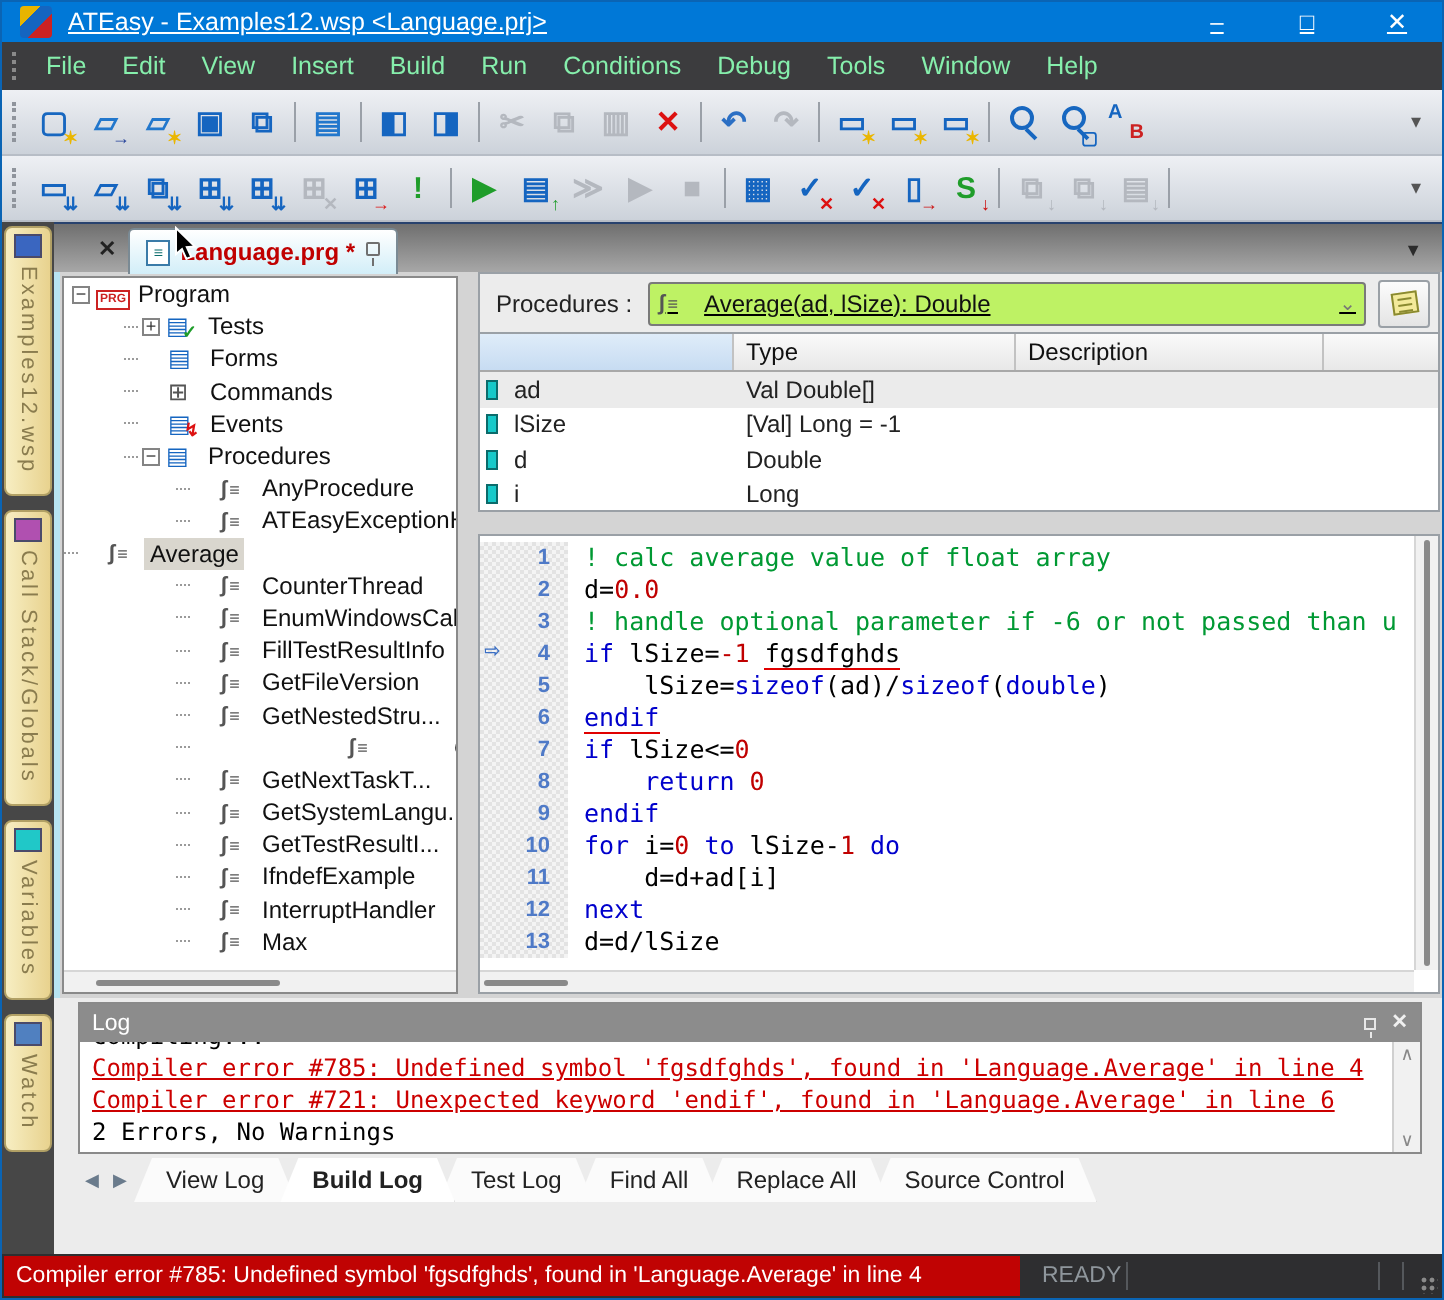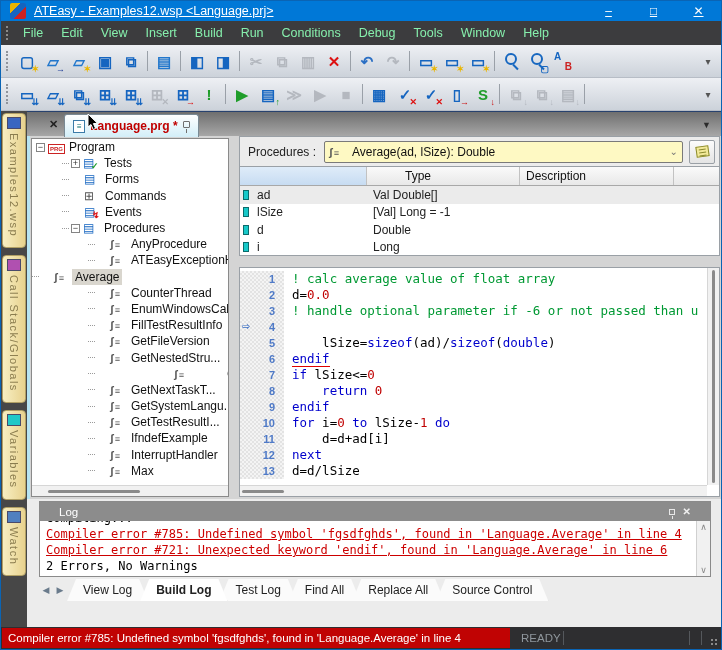--- a/index.html
+++ b/index.html
@@ -75,32 +75,32 @@
   .tlabel { padding:1px 3px; color:#111; }
   .hscroll { position:absolute; left:0; right:0; bottom:0; height:11px; background:#f1f1f1; border-top:1px solid #d6d6d6; }
   .hthumb { position:absolute; top:4px; height:3px; background:#8a8a8a; border-radius:2px; }
 
   .vsplit { position:absolute; left:228px; top:2px; width:10px; height:359px; background:#d4d4d4; }
 
   
   .rpanel { position:absolute; left:238px; right:1px; top:0; height:363px; }
   .procbar { position:absolute; left:0; right:0; top:0; height:31px; background:#ececec; border:1px solid #9aa0a6; display:flex; align-items:center; padding:0 4px 0 8px; }
   .procbar .plabel { font-size:12px; color:#222; margin-right:8px; }
-  .combo { flex:1; height:22px; background:#fef9c3; border:1px solid #7a7a7a; border-radius:2px; display:flex; align-items:center; padding:0 4px; gap:5px; }
+  .combo { flex:1; height:22px; background:#bef264; border:1px solid #7a7a7a; border-radius:2px; display:flex; align-items:center; padding:0 4px; gap:5px;text-decoration:underline; }
   .combo .val { font-size:12px; color:#111; flex:1; white-space:nowrap; overflow:hidden; }
   .combo .chev { color:#777; font-size:10px; }
   .notebtn { width:26px; height:24px; margin-left:6px; border:1px solid #9aa0a6; border-radius:2px; background:linear-gradient(#fcfcfc,#e4e4e4); display:flex; align-items:center; justify-content:center; }
   .noteic { width:13px; height:11px; background:#f3ea9a; border:1px solid #8a8a30; transform:rotate(-8deg); position:relative; }
   .noteic::before { content:""; position:absolute; left:2px; top:2px; right:2px; height:1px; background:#8a8a30; box-shadow:0 3px 0 #8a8a30, 0 6px 0 #8a8a30; }
 
   .grid { position:absolute; left:0; right:0; top:31px; height:89px; background:#fff; border:1px solid #9aa0a6; border-top:none; font-size:12px; overflow:hidden; }
   .ghead { display:flex; height:19px; border-bottom:1px solid #a8a8a8; background:linear-gradient(#fafafa,#e8e8e8); }
   .gh { border-right:1px solid #c2c2c2; padding:2px 6px; color:#111; }
   .gh0 { width:127px; background:linear-gradient(#dfecf9,#c7dcf2); }
-  .gh1 { width:121px;margin-left:32px; } .gh2 { width:154px; } .gh3 { flex:1; border-right:none; }
+  .gh1 { width:141px; } .gh2 { width:154px; } .gh3 { flex:1; border-right:none; }
   .grow { display:flex; height:17.5px; align-items:center; }
   .grow.sel { background:#ebebeb; }
   .pico { width:6px; height:10px; background:#17c9c9; border:1px solid #0b6b6b; margin:0 8px 0 3px; flex:0 0 auto; }
   .gname { width:110px; color:#222; } .gtype { width:143px; padding-left:6px; color:#222; } .gdesc { flex:1; }
 
   .hsplit2 { position:absolute; left:0; right:0; top:120px; height:11px; background:#d4d4d4; }
 
   .editor { position:absolute; left:0; right:0; top:131px; bottom:2px; background:#fff; border:1px solid #9aa0a6; overflow:hidden; }
   .codewrap { position:absolute; inset:0 12px 11px 0; overflow:hidden; padding-top:3px; }
   .cl { display:flex; height:16px; font-family:"DejaVu Sans Mono",monospace; font-size:12.5px; line-height:16px; }
@@ -114,21 +114,21 @@
   .tok-c { color:#009933; } .tok-k { color:#0000cc; } .tok-n { color:#c00000; } .tok-p { color:#000; }
   .tok-e { color:#000; border-bottom:1px solid #e00000; }
   .tok-ek { color:#0000cc; border-bottom:1px solid #e00000; }
   .vscroll { position:absolute; right:0; top:0; bottom:11px; width:12px; background:#f1f1f1; border-left:1px solid #d6d6d6; }
   .vthumb { position:absolute; left:4px; top:2px; bottom:2px; width:3px; background:#8a8a8a; border-radius:2px; }
   .ehscroll { position:absolute; left:0; right:12px; bottom:0; height:11px; background:#f1f1f1; border-top:1px solid #d6d6d6; }
 
   
   .logregion { position:absolute; left:26px; right:0; top:363px; bottom:0; background:#ececec; }
   .logpanel { position:absolute; left:12px; right:10px; top:2px; height:76px; border:1px solid #8a8a8a; background:#fff; }
-  .logtitle { height:19px; background:#8c8c8c; color:#fff; font-size:11.5px; display:flex; align-items:center; padding:0 19px; }
+  .logtitle { height:19px; background:#8c8c8c; color:#fff; font-size:11.5px; display:flex; align-items:center; padding:0 6px; }
   .logtools { margin-left:auto; display:flex; gap:8px; align-items:center; }
   .lpin { width:6px; height:6px; border:1px solid #e8e8e8; position:relative; }
   .lpin::after { content:""; position:absolute; top:6px; left:2px; width:1px; height:3px; background:#e8e8e8; }
   .lx { color:#f0f0f0; font-size:10px; font-weight:bold; line-height:1; }
   .logbody { position:absolute; left:0; right:14px; top:19px; bottom:0; overflow:hidden; padding:0 0 0 6px; font-family:"DejaVu Sans Mono",monospace; font-size:12px; }
   .log-line { line-height:16px; white-space:nowrap; }
   .log-line.error { color:#cc0000; text-decoration:underline; }
   .log-line.info { color:#000; }
   .log-line.clipline { height:5px; overflow:hidden; }
   .log-line.clipline span { display:block; margin-top:-11px; color:#000; }
@@ -573,20 +573,21 @@
                 <span class="gut">
                   <span class="lnum">3</span>
                 </span>
                 <span class="ctext"><span class="tok-c">! handle optional parameter if -6 or not passed than u</span></span>
               </div>
               <div class="cl">
                 <span class="gut">
                   <span class="mark">⇨</span>
                   <span class="lnum">4</span>
                 </span>
+                <span class="ctext"><span class="tok-k">if</span><span class="tok-p"> lSize=</span><span class="tok-n">-1</span><span class="tok-p"> </span><span class="tok-e">fgsdfghds</span></span>
               </div>
               <div class="cl">
                 <span class="gut">
                   <span class="lnum">5</span>
                 </span>
                 <span class="ctext"><span class="tok-p">    lSize=</span><span class="tok-k">sizeof</span><span class="tok-p">(ad)/</span><span class="tok-k">sizeof</span><span class="tok-p">(</span><span class="tok-k">double</span><span class="tok-p">)</span></span>
               </div>
               <div class="cl">
                 <span class="gut">
                   <span class="lnum">6</span>

